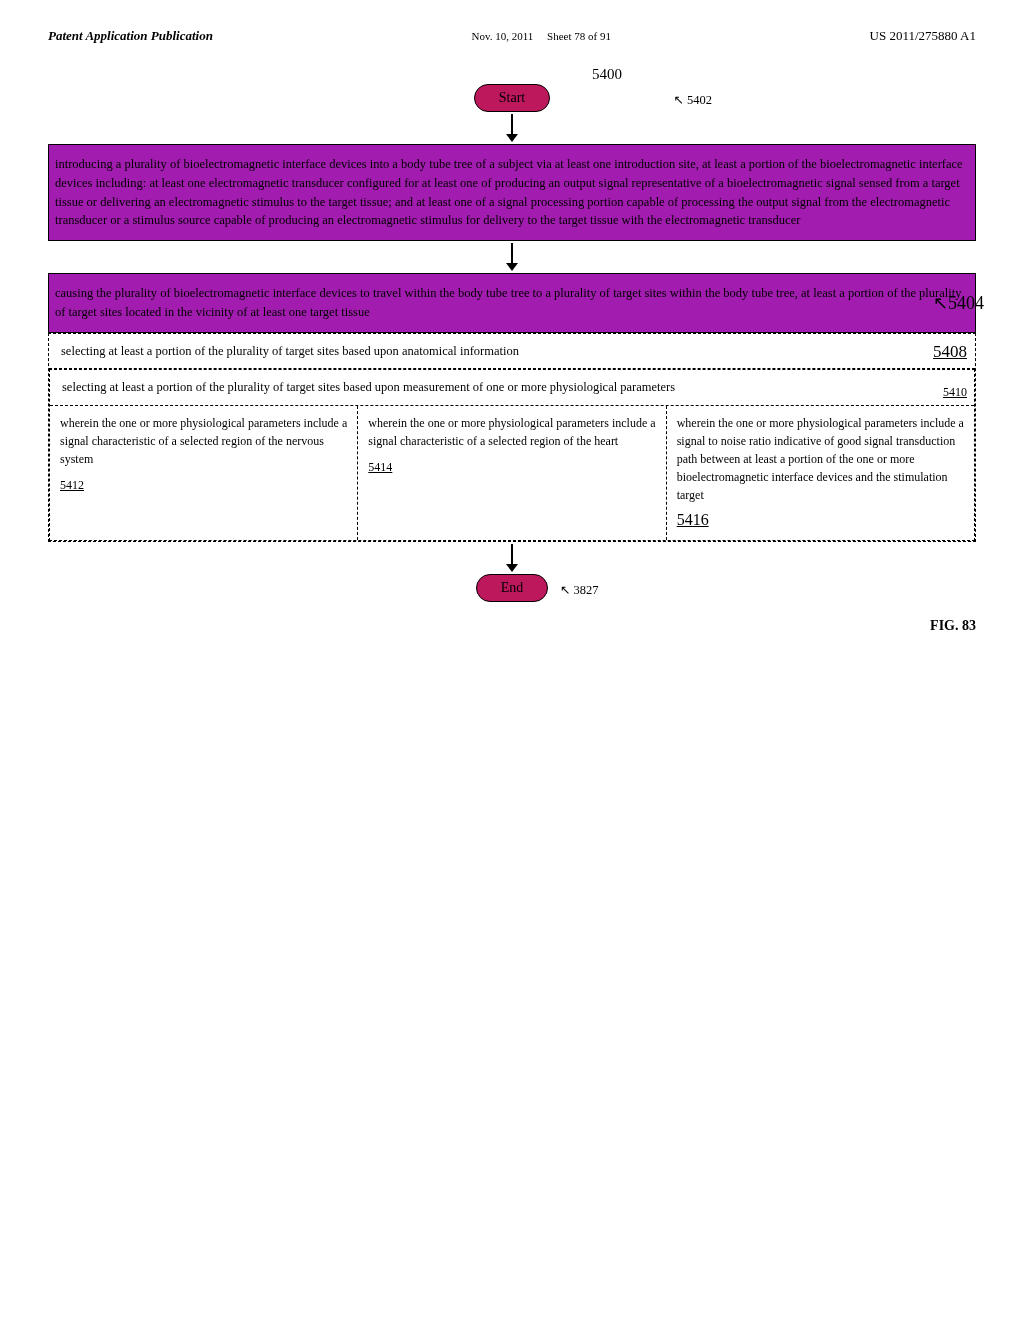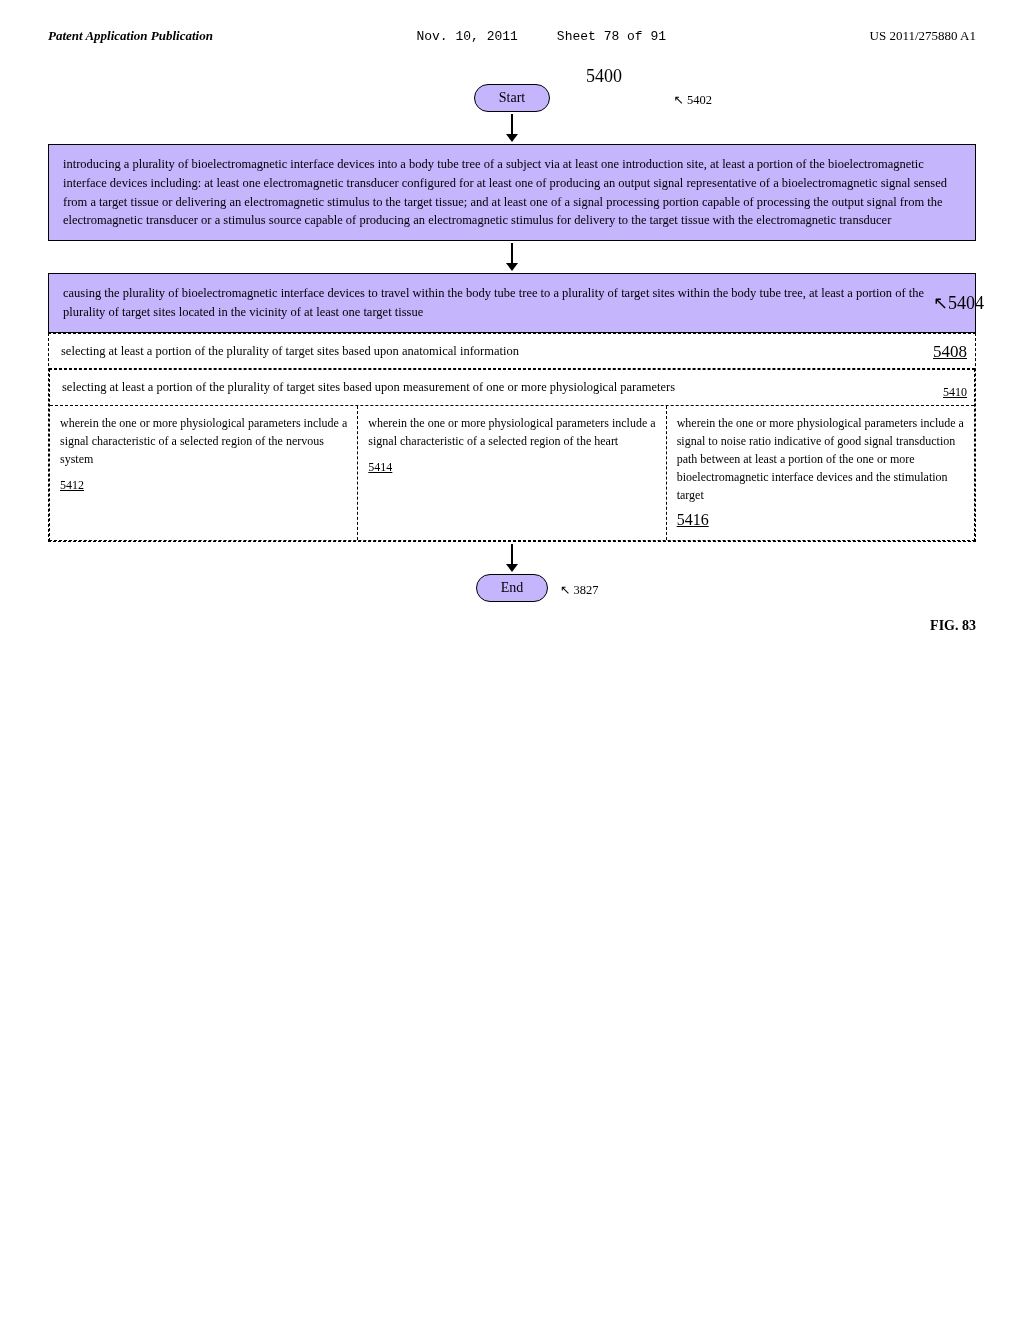--- a/index.html
+++ b/index.html
@@ -19,22 +19,21 @@
       align-items: baseline;
       padding: 28px 48px 0 48px;
       font-size: 13px;
     }
     .header-left {
       font-weight: bold;
       font-style: italic;
       font-size: 13px;
     }
     .header-center {
-      font-size: 13px;
-      font-family: Liberation Mono, monospace;
+      font-size: 11px;
     }
     .header-right {
       font-size: 13px;
     }
 
     
     .main {
       padding: 40px 48px 40px 48px;
       position: relative;
     }
@@ -45,32 +44,32 @@
       width: 100%;
     }
 
     
     .oval {
       display: inline-block;
       border: 1.5px solid #000;
       border-radius: 50px;
       padding: 5px 24px;
       font-size: 14px;
-      background: #c4b5fd;
+      background: #be185d;
       min-width: 70px;
       text-align: center;
     }
 
     
     .process-box {
       border: 1.5px solid #000;
-      padding: 10px 14px;
+      padding: 10px 6px;
       font-size: 12.5px;
       line-height: 1.5;
-      background: #c4b5fd;
+      background: #a21caf;
       width: 100%;
     }
 
     .fig-label {
       font-size: 14px;
       font-weight: bold;
       text-align: right;
       margin-top: 12px;
     }
   </style>
@@ -84,21 +83,21 @@
     <span>Sheet 78 of 91</span>
   </span>
   <span class="header-right">US 2011/275880 A1</span>
 </div>
 
 <div class="main">
   <div class="flowchart">
 
     <div style="display:flex; flex-direction:column; align-items:center; margin-bottom:0; position:relative;">
       <div style="display:flex; align-items:center; justify-content:center; position:relative; width:100%;">
-        <div style="position:absolute; right:calc(50% - 110px); top:-18px; font-size:18px;">5400</div>
+        <div style="position:absolute; right:calc(50% - 110px); top:-18px; font-size:15px;">5400</div>
         <div class="oval">
           <span>Start</span>
         </div>
         <div style="position:absolute; right:calc(50% - 200px); top:8px; font-size:12.5px;">
           <span>↖</span> <span>5402</span>
         </div>
       </div>
 
       <div style="display:flex; flex-direction:column; align-items:center; margin:2px 0;">
         <div style="width:1.5px; height:20px; background:#000;"></div>

